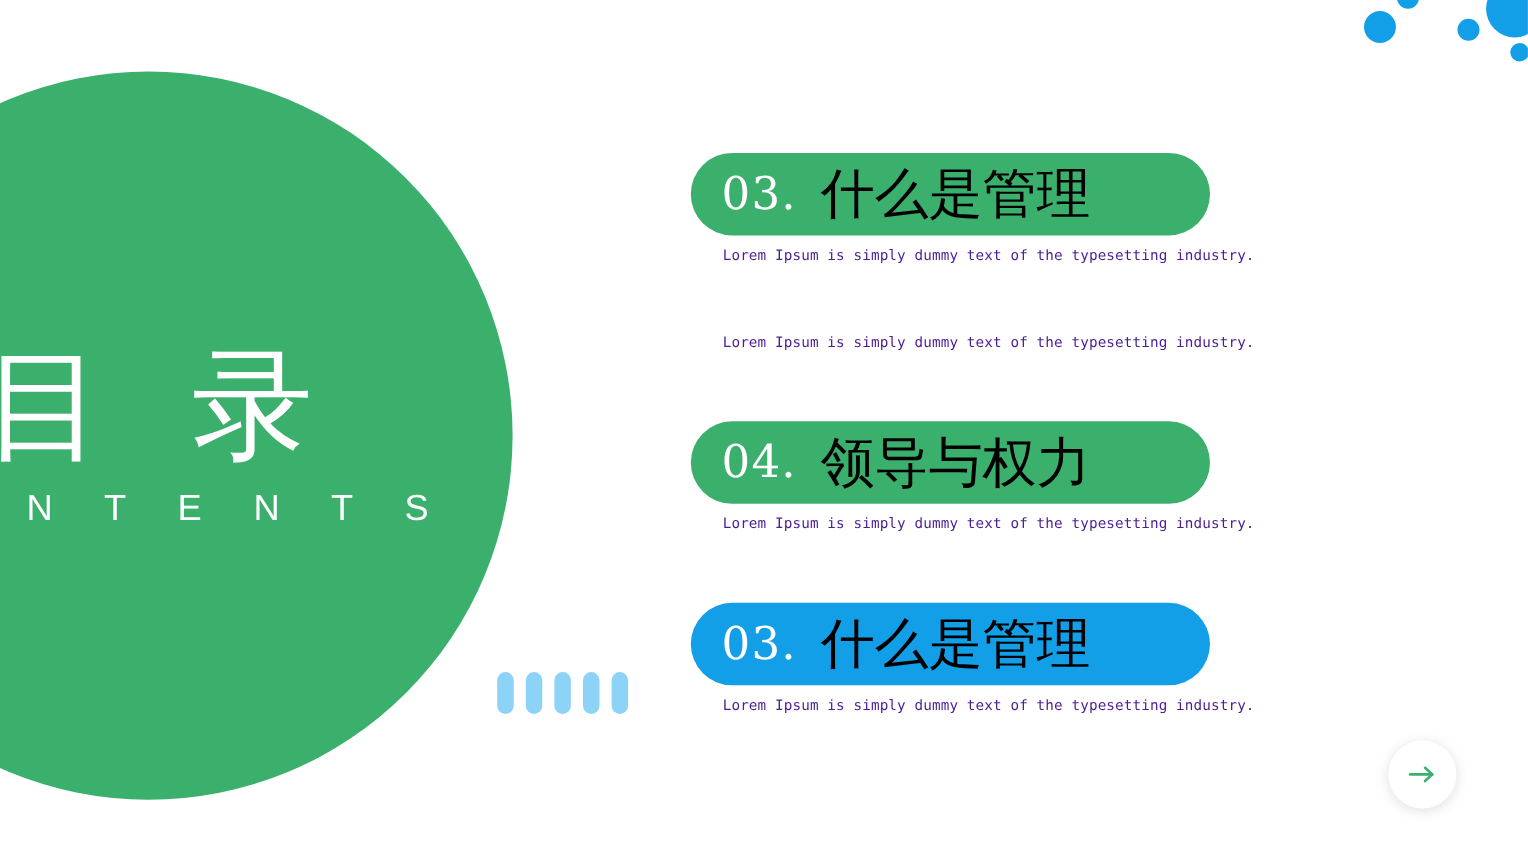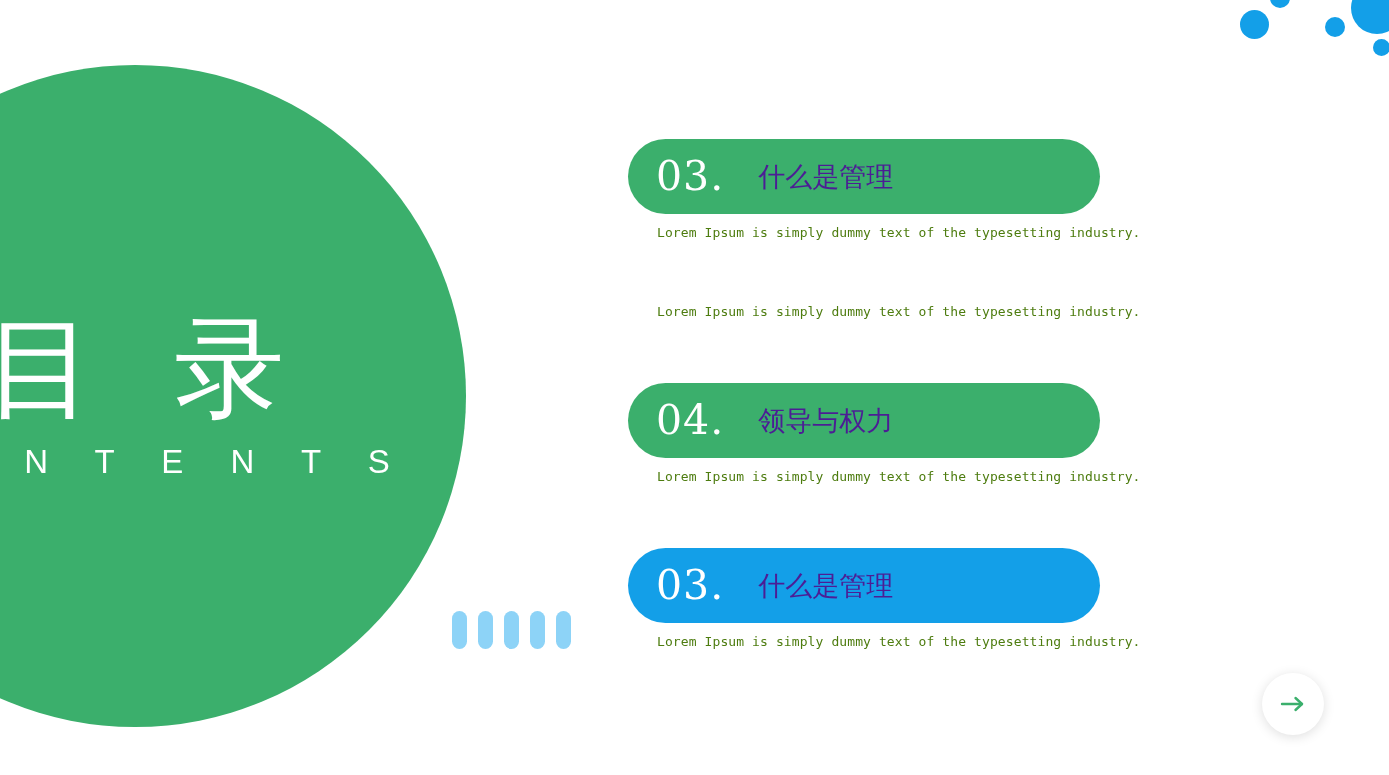--- a/index.html
+++ b/index.html
@@ -126,31 +126,31 @@
   .pill-num {
     font-family: "DejaVu Serif", "Liberation Serif", serif;
     font-size: 41px;
     color: #ffffff;
     font-weight: 400;
     letter-spacing: 1px;
     line-height: 1;
   }
   .pill-title {
     font-family: "DejaVu Serif", "Liberation Serif", serif;
-    font-size: 27px;
-    color: #4c1d95;
+    font-size: 49px;
+    color: #000000;
     font-weight: 400;
     line-height: 1;
-    margin-left: 34px;
+    margin-left: 22px;
     white-space: nowrap;
   }
   .item-desc {
     font-family: "DejaVu Sans Mono", "Liberation Mono", monospace;
     font-size: 13px;
-    color: #4d7c0f;
+    color: #4c1d95;
     letter-spacing: 0.1px;
     margin-top: 11px;
     margin-left: 29px;
     white-space: nowrap;
   }
 
   
   .next-btn {
     position: absolute;
     left: 1262px;

